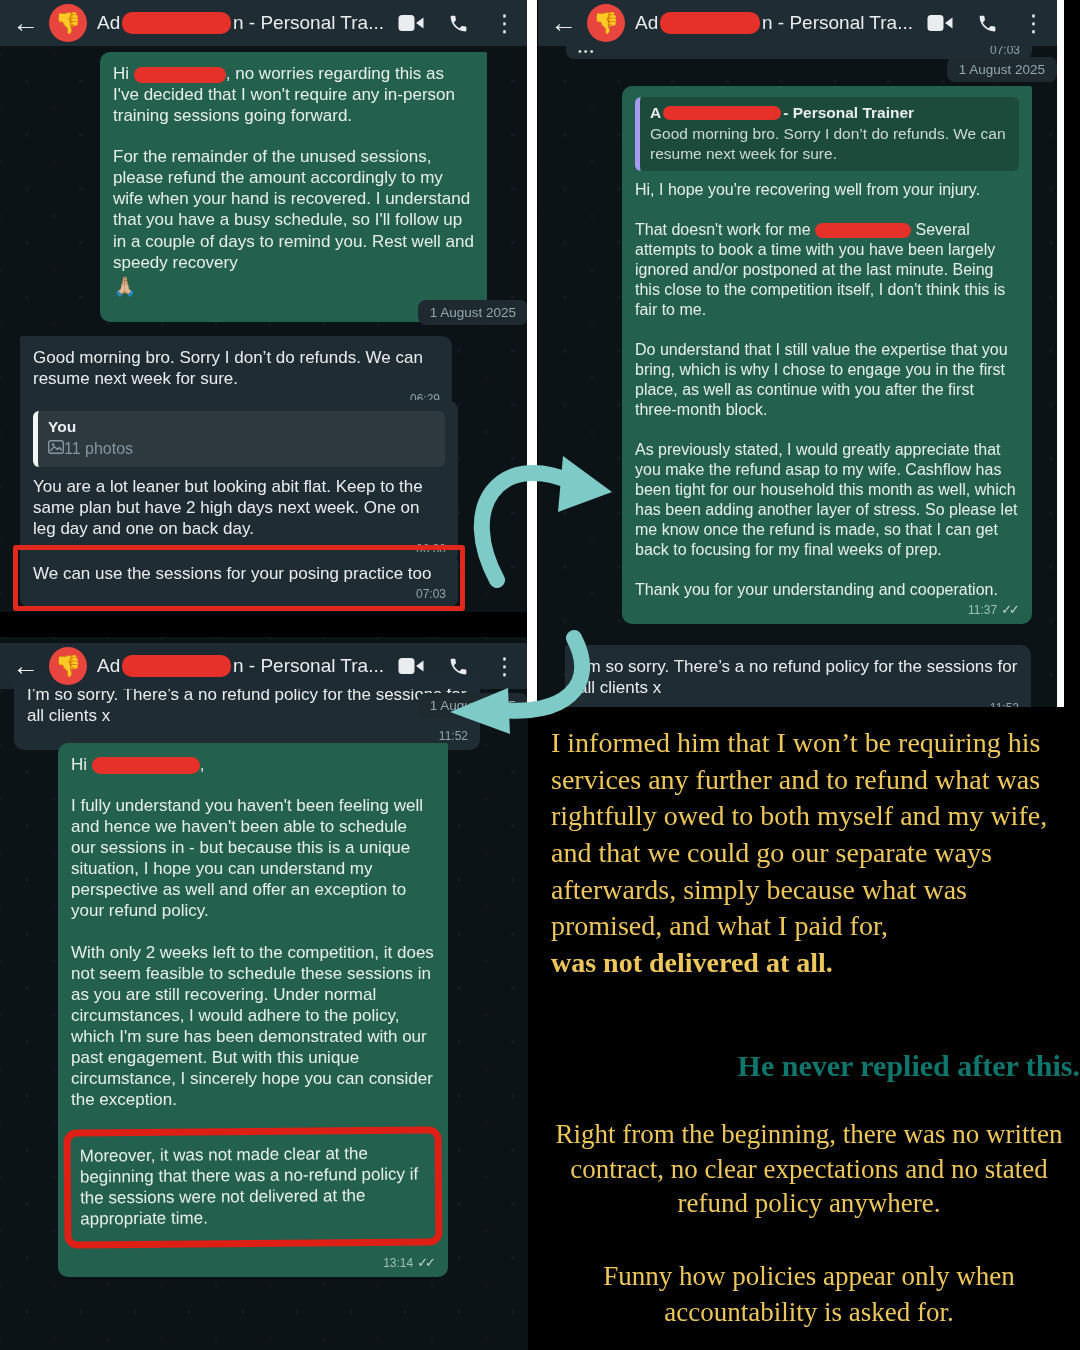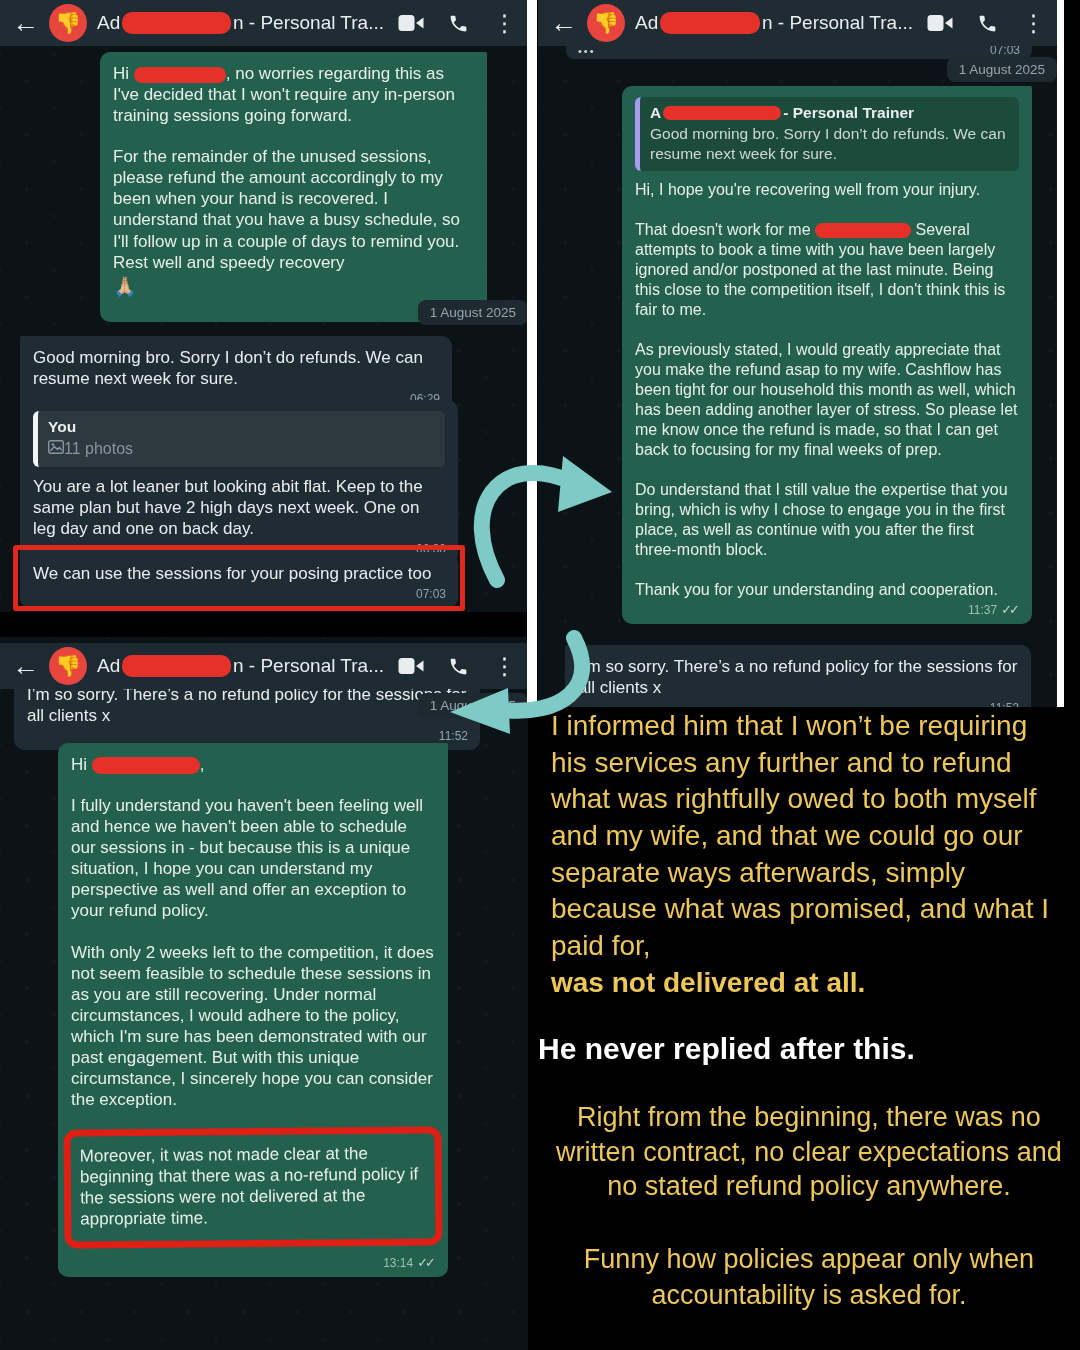--- a/index.html
+++ b/index.html
@@ -61,26 +61,26 @@
     border-radius:0 0 8px 8px;color:#8696a0;font-size:12.5px;display:flex;
     justify-content:space-between;align-items:flex-end;padding:0 12px 2px;z-index:2}
   .partial .dots{color:#cfd9d3;letter-spacing:2px;font-size:11px}
 
   
   .annot-box{position:absolute;border:5px solid #e0281c;z-index:5;border-radius:3px}
   .redbox{position:relative;margin:18px -7px 0;padding:9px 9px 12px;
     border:7px solid #de1f16;border-radius:13px;transform:rotate(-0.5deg)}
 
   
-  .commentary{position:absolute;left:538px;top:690px;width:542px;height:489px;color:#eec75a;
-    font-family:Liberation Sans, sans-serif}
+  .commentary{position:absolute;left:538px;top:707px;width:542px;height:489px;color:#eec75a;
+    font-family:Liberation Serif, serif}
   .c-block{position:absolute}
   .c-p1{left:13px;top:18px;width:502px;font-size:28px;line-height:1.31}
   .c-bold{font-weight:bold}
-  .c-red{left:0;top:342px;width:100%;text-align:left;color:#ffffff;
+  .c-red{left:0;top:342px;width:100%;text-align:right;color:#0f766e;
     font-weight:bold;font-size:30px}
   .c-p2{left:0;top:410px;width:100%;text-align:center;font-size:27px;line-height:1.28}
   .c-p3{left:0;top:552px;width:100%;text-align:center;font-size:27px;line-height:1.33}
 
   
   .arrows{position:absolute;left:0;top:0;z-index:20;pointer-events:none}
 </style>
 </head>
 <body>
 
@@ -106,21 +106,21 @@
           <svg width="21" height="21" viewBox="0 0 24 24">
             <path fill="#e9edef" d="M6.62 10.79c1.44 2.83 3.76 5.14 6.59 6.59l2.2-2.21c.27-.27.67-.36 1.02-.24 1.12.37 2.33.57 3.57.57.55 0 1 .45 1 1V20c0 .55-.45 1-1 1-9.39 0-17-7.61-17-17 0-.55.45-1 1-1h3.5c.55 0 1 .45 1 1 0 1.25.2 2.45.57 3.57.11.35.03.74-.25 1.02l-2.2 2.2z"></path>
           </svg>
         </span>
       <span class="kebab">⋮</span>
     </span>
   </div>
 
   <div class="bubble sent mtext" style="left:100px;top:52px;width:387px">
     <p><span>Hi </span><span class="redact" style="width:92px;height:16px"></span><span>, no worries regarding this as I've decided that I won't require any in-person training sessions going forward.</span></p>
-    <p>For the remainder of the unused sessions, please refund the amount accordingly to my been when your hand is recovered. I understand that you have a busy schedule, so I'll follow up in a couple of days to remind you. Rest well and speedy recovery</p>
+    <p>For the remainder of the unused sessions, please refund the amount accordingly to my wife when your hand is recovered. I understand that you have a busy schedule, so I'll follow up in a couple of days to remind you. Rest well and speedy recovery</p>
     <div class="emoji-line">🙏🏼</div>
     <span class="meta">
         <span class="time">10:48</span>
         <span class="ticks">✓✓</span>
       </span>
   </div>
 
   <div class="chipwrap" style="top:300px"><span class="chip">1 August 2025</span></div>
 
   <div class="bubble recv" style="left:20px;top:336px;width:432px">
@@ -194,22 +194,22 @@
     <div class="quote">
       <div class="q-title">
           <span>A</span>
           <span class="redact" style="width:118px;height:14px;margin:0 2px"></span>
           <span> - Personal Trainer</span>
         </div>
       <div class="q-body">Good morning bro. Sorry I don’t do refunds. We can resume next week for sure.</div>
     </div>
     <p>Hi, I hope you're recovering well from your injury.</p>
     <p><span>That doesn't work for me </span><span class="redact" style="width:96px;height:15px"></span><span> Several attempts to book a time with you have been largely ignored and/or postponed at the last minute. Being this close to the competition itself, I don't think this is fair to me.</span></p>
+    <p>Do understand that I still value the expertise that you bring, which is why I chose to engage you in the first place, as well as continue with you after the first three-month block.</p>
     <p>As previously stated, I would greatly appreciate that you make the refund asap to my wife. Cashflow has been tight for our household this month as well, which has been adding another layer of stress. So please let me know once the refund is made, so that I can get back to focusing for my final weeks of prep.</p>
-    <p>Do understand that I still value the expertise that you bring, which is why I chose to engage you in the first place, as well as continue with you after the first three-month block.</p>
     <p>Thank you for your understanding and cooperation.</p>
     <span class="meta">
         <span class="time">11:37</span>
         <span class="ticks">✓✓</span>
       </span>
   </div>
 
   <div class="bubble recv" style="left:27px;top:645px;width:466px">
     <span>I’m so sorry. There’s a no refund policy for the sessions for all clients x</span>
     <span class="meta">

